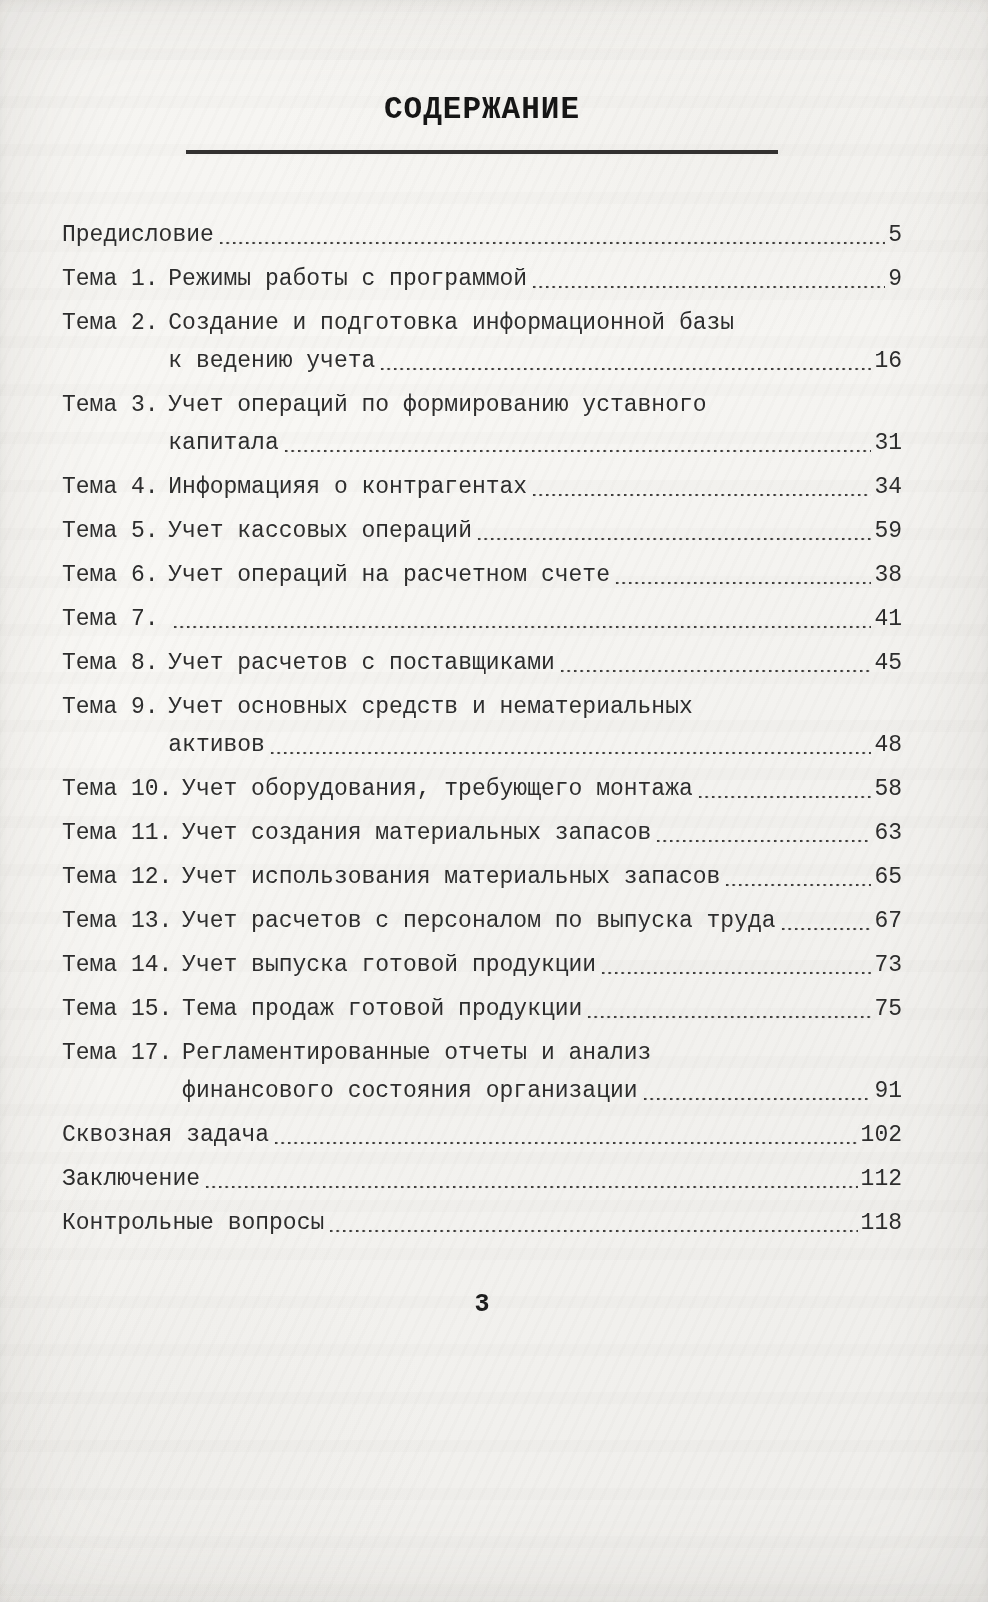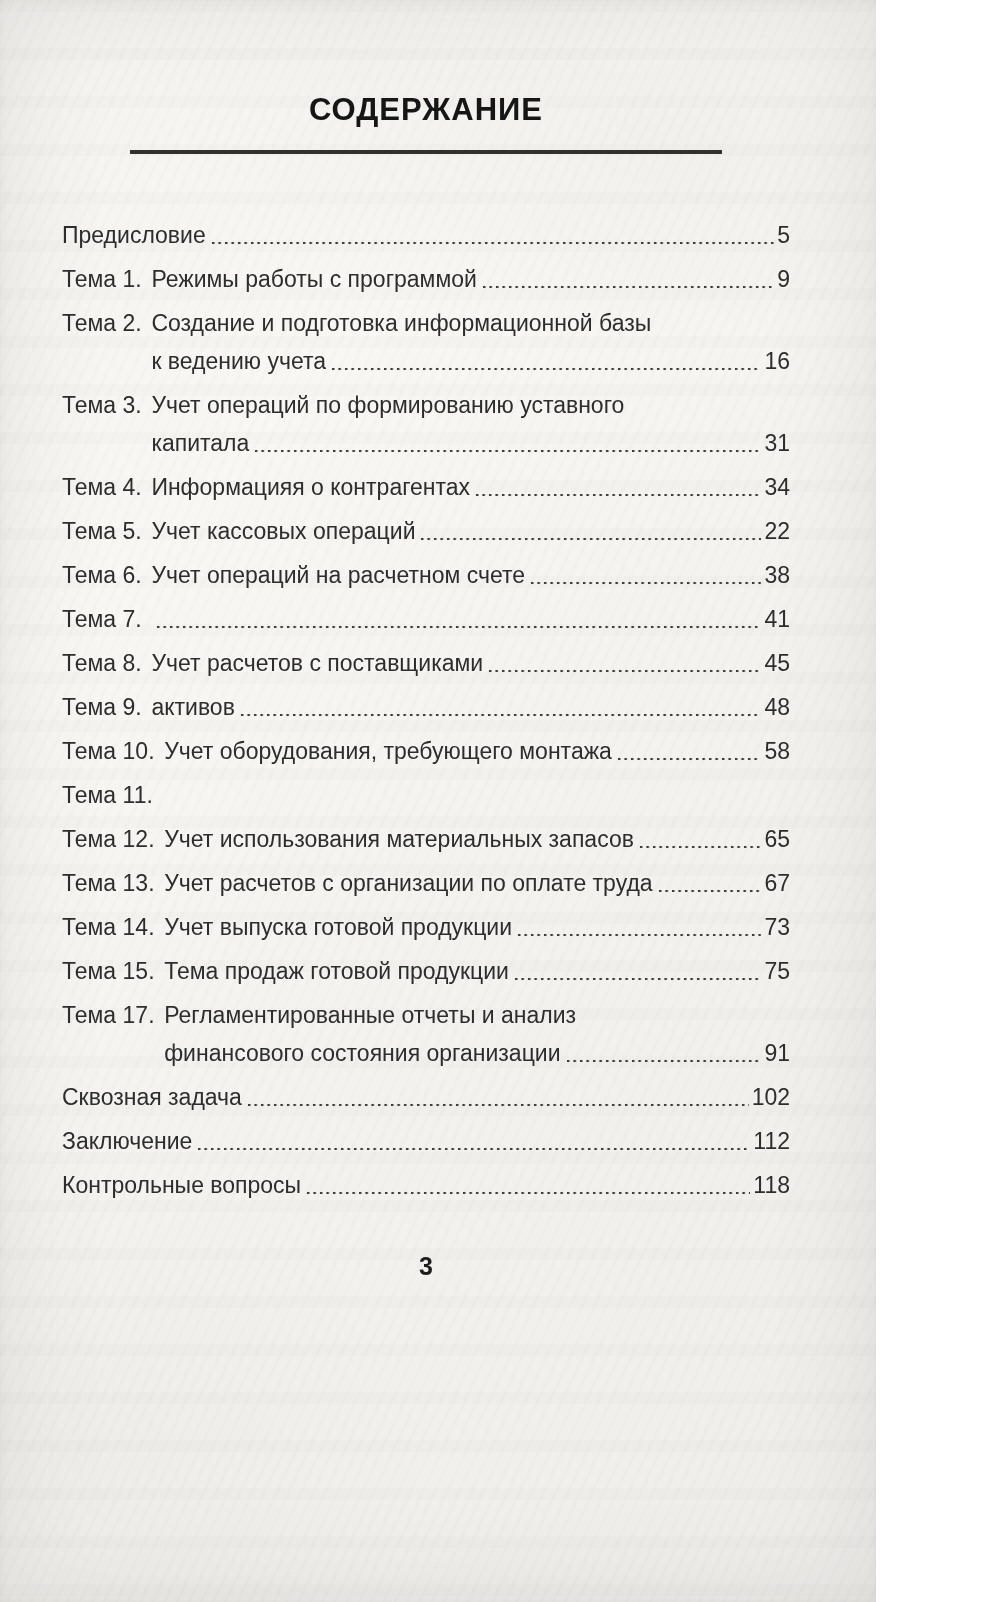--- a/index.html
+++ b/index.html
@@ -3,26 +3,27 @@
 <meta charset="utf-8">
 <style>
   * { margin: 0; padding: 0; box-sizing: border-box; }
   html, body { background: #ffffff; }
   body {
     font-family: "Liberation Sans", "DejaVu Sans", sans-serif;
     width: 1000px;
   }
   .page {
     position: relative;
-    width: 876px;
+    width: 988px;
     height: 1602px;
     overflow: hidden;
     background: linear-gradient(135deg, #f4f3f0 0%, #f8f7f4 28%, #f3f2ef 58%, #eeedea 100%);
     box-shadow: inset 0 0 110px rgba(95, 90, 80, 0.12), inset 0 0 10px rgba(0,0,0,0.05);
     color: #2d2d2d;
+    font-family: Liberation Mono, monospace;
   }
   .scan-texture {
     position: absolute;
     inset: 0;
     pointer-events: none;
     background:
       repeating-linear-gradient(115deg, rgba(60,55,45,0.015) 0 3px, rgba(0,0,0,0) 3px 11px),
       repeating-linear-gradient(180deg, rgba(120,115,105,0.022) 0 12px, rgba(0,0,0,0) 12px 48px),
       radial-gradient(ellipse 700px 300px at 75% 8%, rgba(130,125,115,0.05), rgba(0,0,0,0) 70%),
       radial-gradient(ellipse 500px 400px at 10% 90%, rgba(130,125,115,0.04), rgba(0,0,0,0) 70%);
@@ -143,21 +144,21 @@
             <span class="toc-text">Информацияя о контрагентах</span>
             <span class="toc-dots"></span>
             <span class="toc-page">34</span>
           </div>
         </div>
         <div class="toc-entry">
           <span class="toc-label">Тема 5.</span>
           <div class="toc-line final">
             <span class="toc-text">Учет кассовых операций</span>
             <span class="toc-dots"></span>
-            <span class="toc-page">22</span>
+            <span class="toc-page">59</span>
           </div>
         </div>
         <div class="toc-entry">
           <span class="toc-label">Тема 6.</span>
           <div class="toc-line final">
             <span class="toc-text">Учет операций на расчетном счете</span>
             <span class="toc-dots"></span>
             <span class="toc-page">38</span>
           </div>
         </div>
@@ -171,49 +172,55 @@
         <div class="toc-entry">
           <span class="toc-label">Тема 8.</span>
           <div class="toc-line final">
             <span class="toc-text">Учет расчетов с поставщиками</span>
             <span class="toc-dots"></span>
             <span class="toc-page">45</span>
           </div>
         </div>
         <div class="toc-entry">
           <span class="toc-label">Тема 9.</span>
+          <div class="toc-line"><span class="toc-text">Учет основных средств и нематериальных</span></div>
           <div class="toc-line final">
             <span class="toc-text">активов</span>
             <span class="toc-dots"></span>
             <span class="toc-page">48</span>
           </div>
         </div>
         <div class="toc-entry">
           <span class="toc-label">Тема 10.</span>
           <div class="toc-line final">
             <span class="toc-text">Учет оборудования, требующего монтажа</span>
             <span class="toc-dots"></span>
             <span class="toc-page">58</span>
           </div>
         </div>
         <div class="toc-entry">
           <span class="toc-label">Тема 11.</span>
+          <div class="toc-line final">
+            <span class="toc-text">Учет создания материальных запасов</span>
+            <span class="toc-dots"></span>
+            <span class="toc-page">63</span>
+          </div>
         </div>
         <div class="toc-entry">
           <span class="toc-label">Тема 12.</span>
           <div class="toc-line final">
             <span class="toc-text">Учет использования материальных запасов</span>
             <span class="toc-dots"></span>
             <span class="toc-page">65</span>
           </div>
         </div>
         <div class="toc-entry">
           <span class="toc-label">Тема 13.</span>
           <div class="toc-line final">
-            <span class="toc-text">Учет расчетов с организации по оплате труда</span>
+            <span class="toc-text">Учет расчетов с персоналом по выпуска труда</span>
             <span class="toc-dots"></span>
             <span class="toc-page">67</span>
           </div>
         </div>
         <div class="toc-entry">
           <span class="toc-label">Тема 14.</span>
           <div class="toc-line final">
             <span class="toc-text">Учет выпуска готовой продукции</span>
             <span class="toc-dots"></span>
             <span class="toc-page">73</span>

